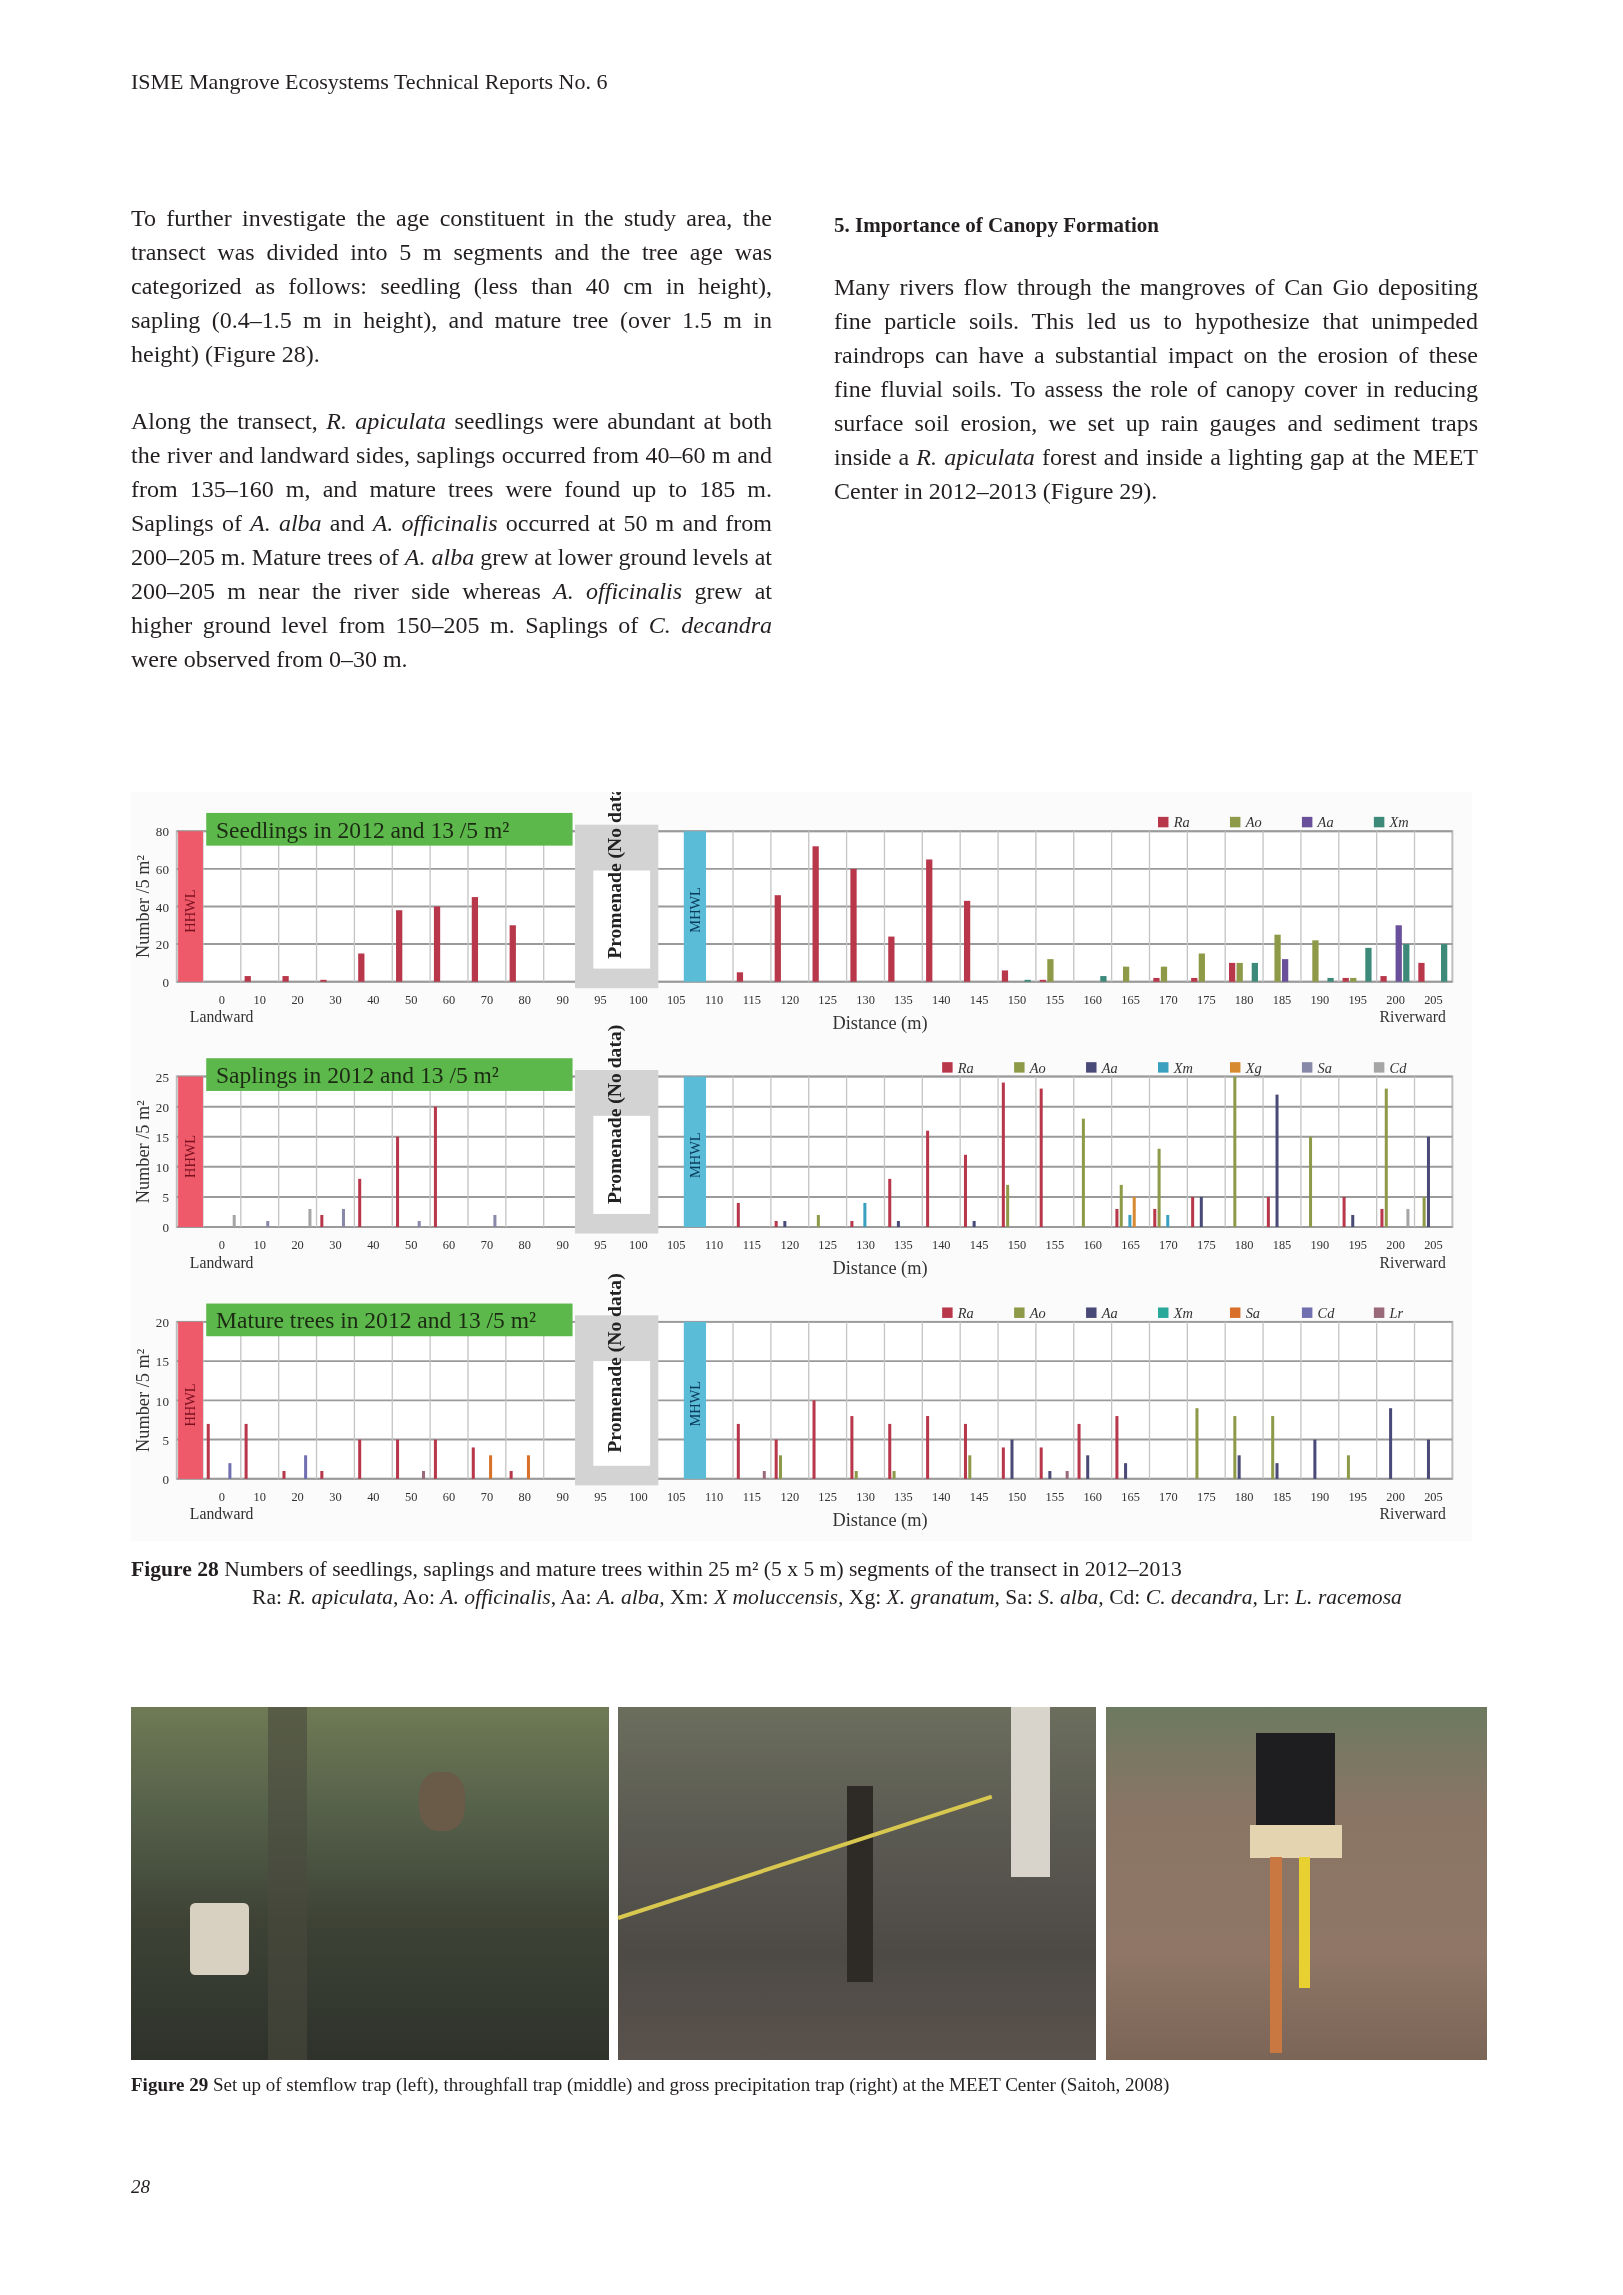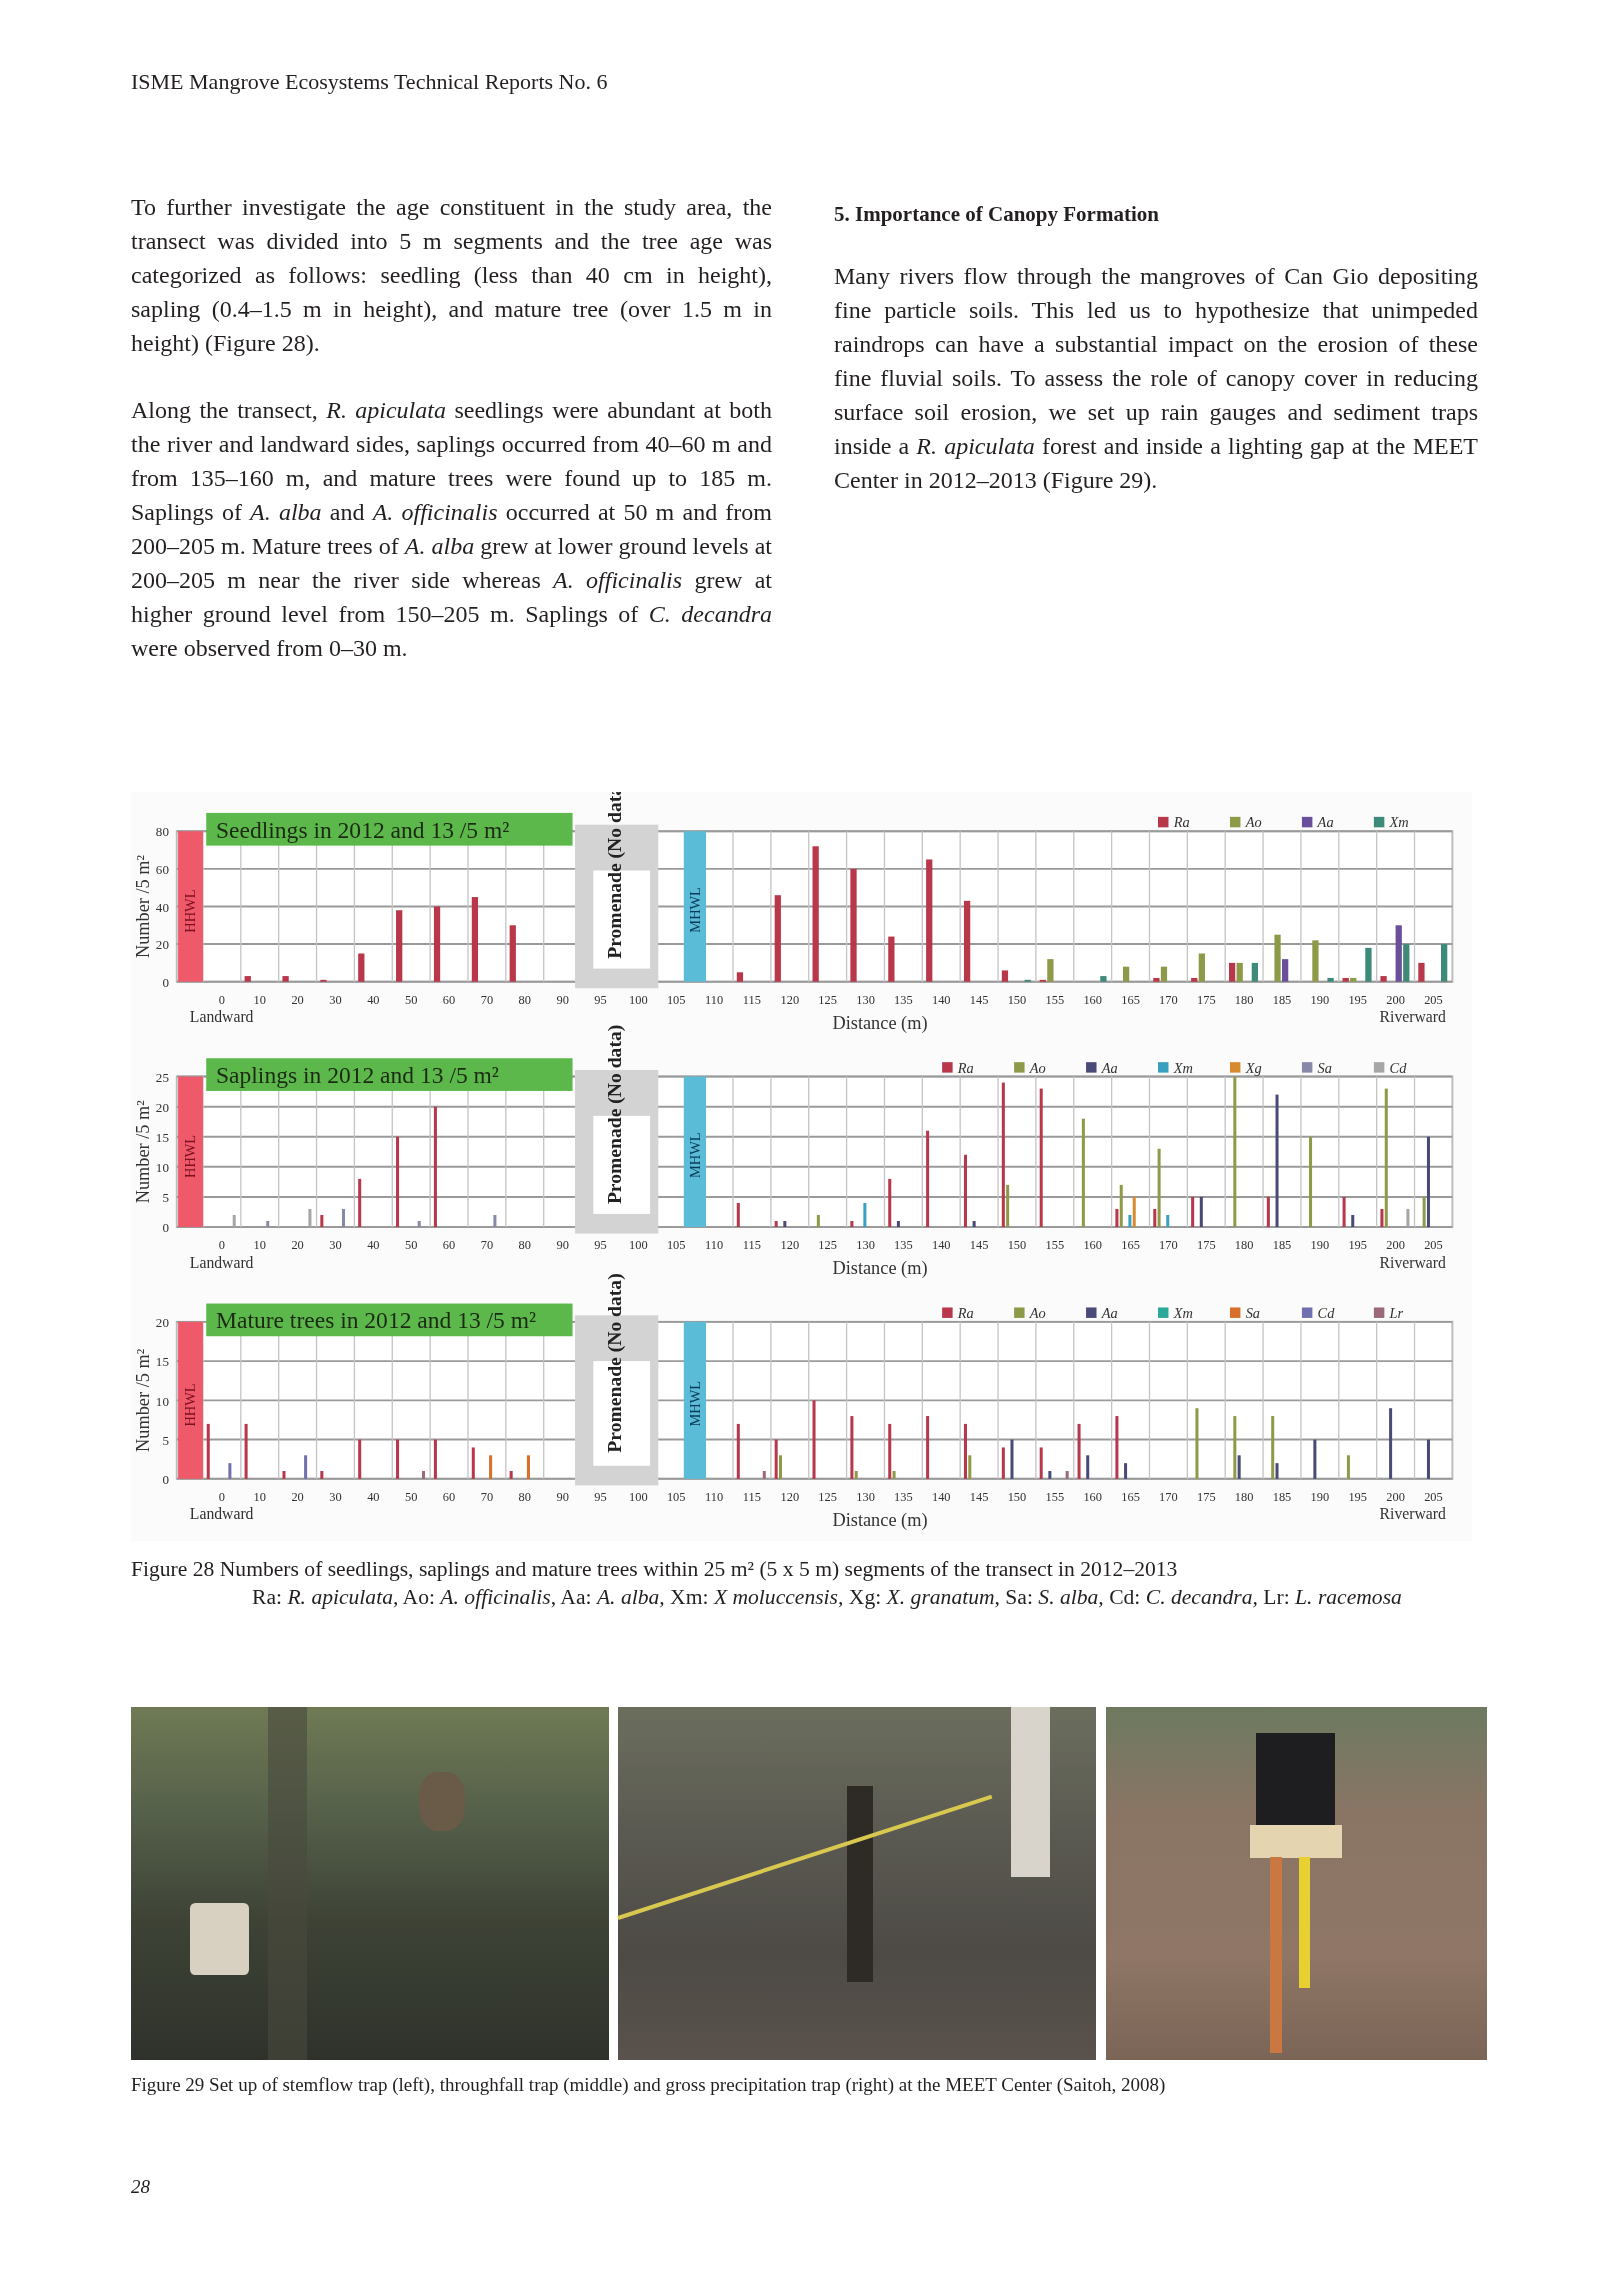--- a/index.html
+++ b/index.html
@@ -1,29 +1,29 @@
 <!DOCTYPE html>
 <html style="font-size:10.5px"><head>
 <meta charset="utf-8">
 <style>
   html, body { margin:0; padding:0; background:#ffffff; }
   body { width:1623px; height:2295px; position:relative; font-family:"Liberation Serif","DejaVu Serif",serif; color:#231f20; overflow:hidden; }
   .running-head { position:absolute; left:131px; top:69px; font-size:22px; letter-spacing:0px; }
-  .col { position:absolute; top:190px; width:641px; font-size:24px; line-height:34px; text-align:justify; }
+  .col { position:absolute; top:201px; width:641px; font-size:24px; line-height:34px; text-align:justify; }
   .col p { margin:0 0 33px 0; }
   .col-left { left:131px; }
   .col-right { left:834px; width:644px; }
   .section-heading { font-weight:bold; font-size:21px; margin:5.2px 0 25px 0 !important; line-height:39px; }
   i { font-style:italic; }
   .figure28 { position:absolute; left:131px; top:792px; width:1341px; height:749px; background:#fbfbfb; }
   .chart-svg { position:absolute; left:0; top:0; }
   .caption { position:absolute; font-family:"Liberation Serif","DejaVu Serif",serif; font-size:21.6px; line-height:27.5px; }
   .cap28 { left:131px; top:1556px; width:1367px; }
   .cap28 .indent { padding-left:121px; display:block; }
-  .cap28 b, .cap29 b { font-weight:normal;margin-top:22px; }
+  .cap28 b, .cap29 b { font-weight:bold;margin-top:22px; }
   .photo { position:absolute; top:0; height:353px; }
   .photo-left { left:131px; width:478px; background:linear-gradient(180deg,#6f7a55 0%,#55604a 30%,#3e4336 60%,#2e322b 100%); }
   .photo-mid { left:618px; width:478px; background:linear-gradient(180deg,#6b6e5d 0%,#5b5a52 35%,#4d4a45 70%,#5a524c 100%); }
   .photo-right { left:1106px; width:381px; background:linear-gradient(180deg,#6d7a60 0%,#8a7565 30%,#8f7666 70%,#7b6556 100%); }
   .photo .shape { position:absolute; }
   .cap29 { left:131px; top:2071px; width:1367px; font-size:19px; }
   .page-number { position:absolute; left:131px; top:2176px; font-size:19px;font-style:italic; }
 </style>
 </head>
 <body>

